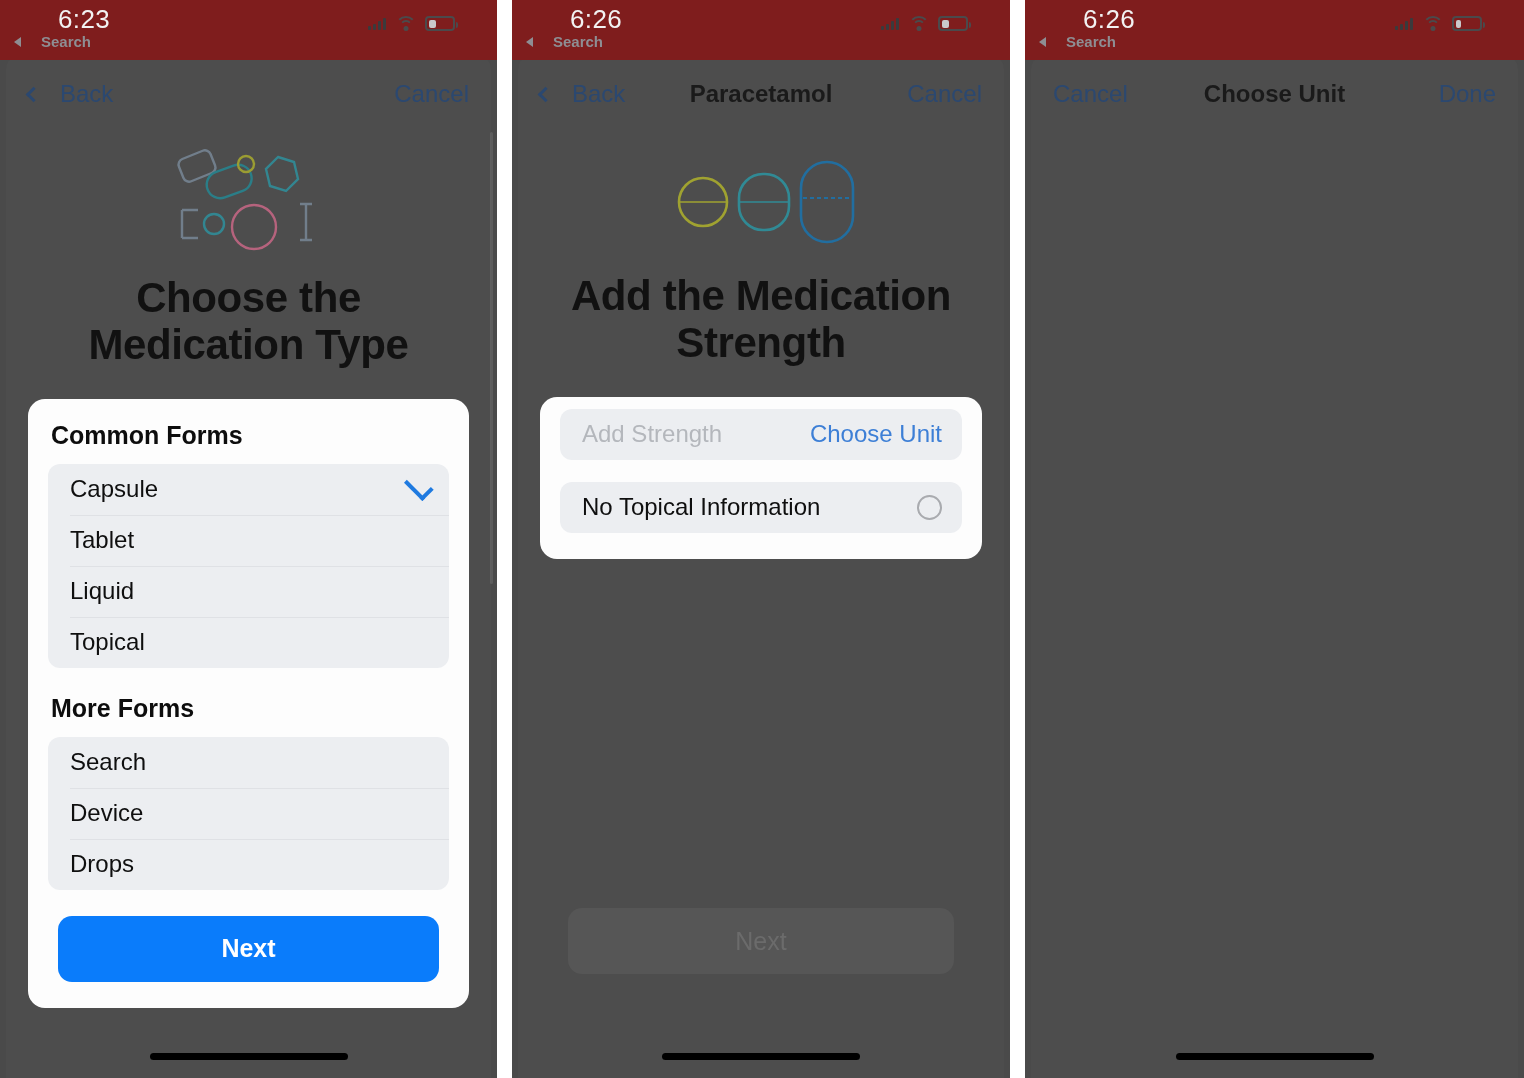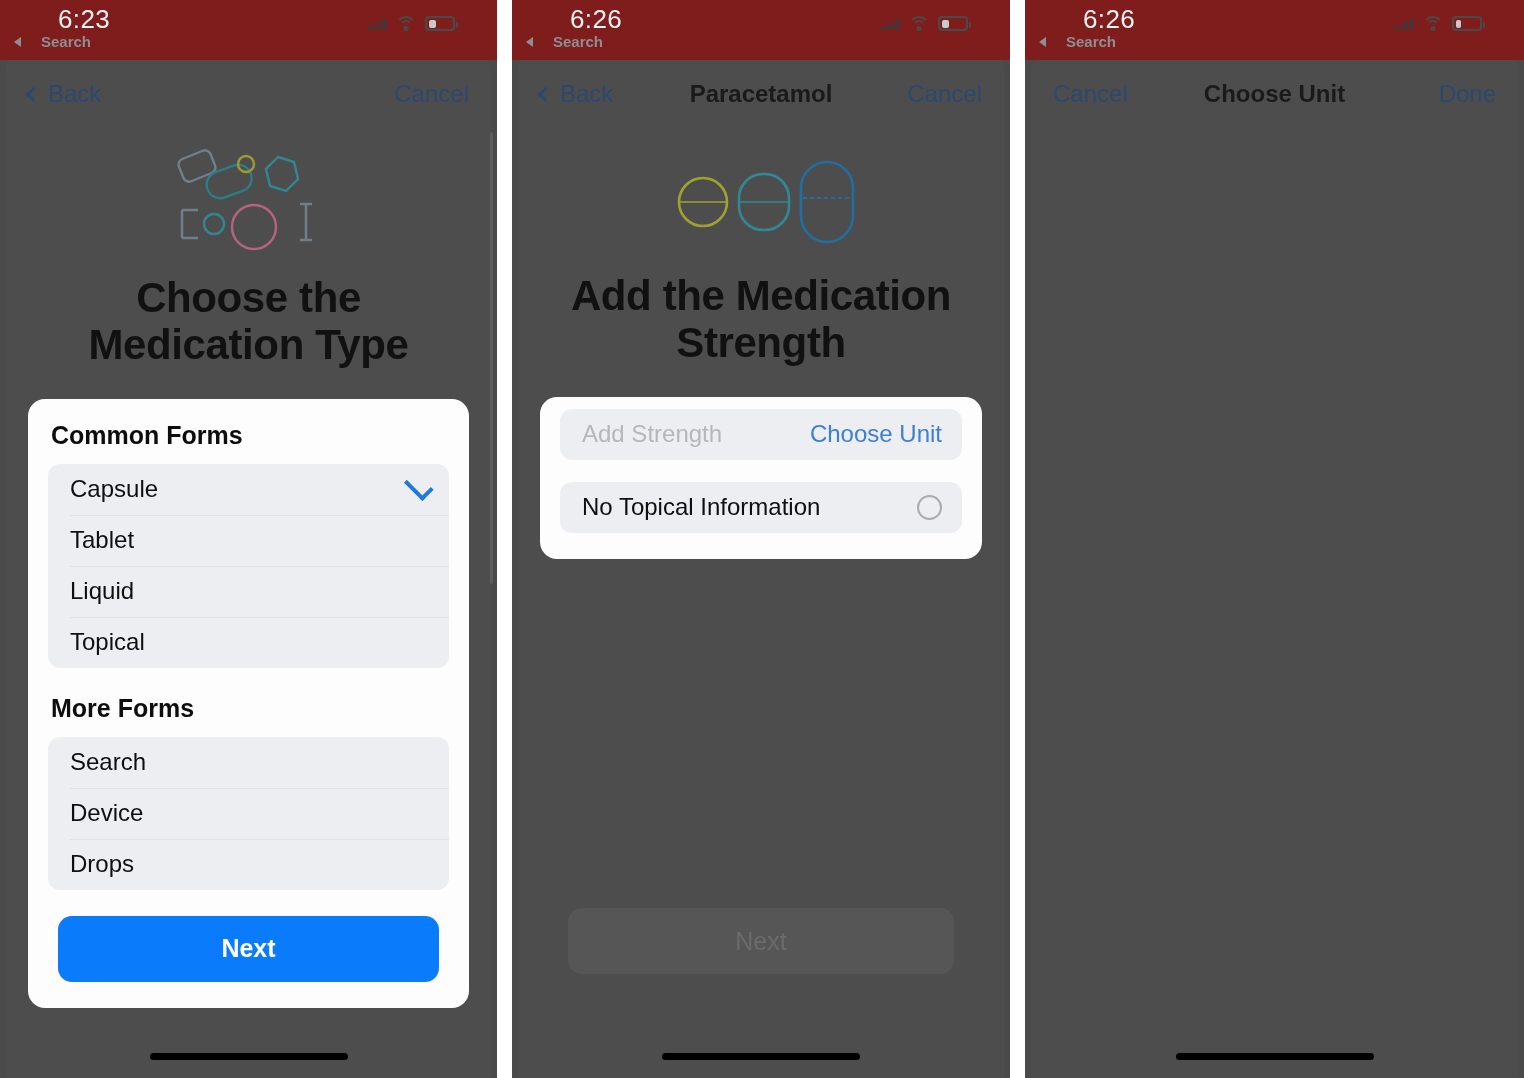--- a/index.html
+++ b/index.html
@@ -95,21 +95,21 @@
   }
 
   
   .navbar{
     position:relative; height:76px;
     display:flex; align-items:center;
     padding:0 22px;
   }
   .nav-left,.nav-right{
     font-size:24px; color:#2b4870; font-weight:400;
-    display:flex; align-items:center; gap:6px; white-space:nowrap;
+    display:flex; align-items:center; gap:18px; white-space:nowrap;
   }
   .nav-right{ margin-left:auto; }
   .chev{
     width:11px;height:11px;
     border-left:3.2px solid #2b4870;
     border-bottom:3.2px solid #2b4870;
     transform:rotate(45deg);
     display:inline-block; margin-right:3px;
   }
   .nav-title{

